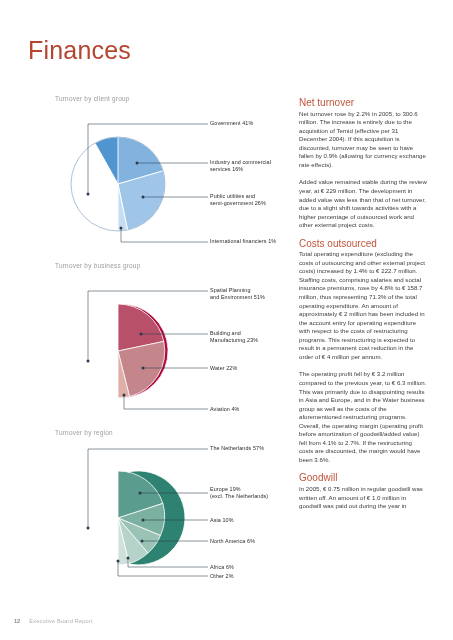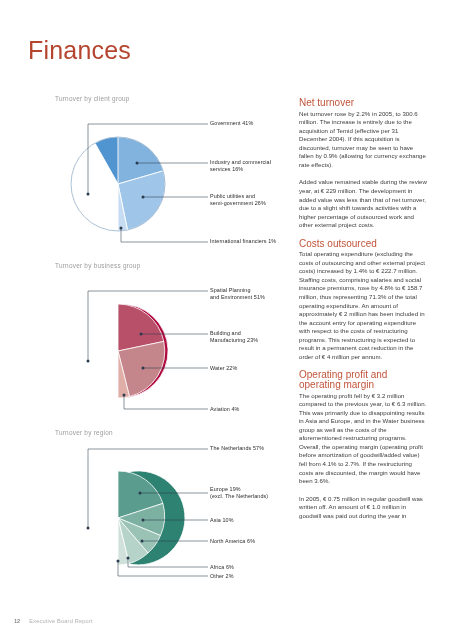--- a/index.html
+++ b/index.html
@@ -205,25 +205,25 @@
     <div class="sec">
       <p class="sec-body">Added value remained stable during the review year, at € 229 million. The development in added value was less than that of net turnover, due to a slight shift towards activities with a higher percentage of outsourced work and other external project costs.</p>
     </div>
 
     <div class="sec">
       <h2 class="sec-head">Costs outsourced</h2>
       <p class="sec-body">Total operating expenditure (excluding the costs of outsourcing and other external project costs) increased by 1.4% to € 222.7 million. Staffing costs, comprising salaries and social insurance premiums, rose by 4.8% to € 158.7 million, thus representing 71.3% of the total operating expenditure. An amount of approximately € 2 million has been included in the account entry for operating expenditure with respect to the costs of restructuring programs. This restructuring is expected to result in a permanent cost reduction in the order of € 4 million per annum.</p>
     </div>
 
     <div class="sec">
-      <h2 class="sec-head">Operating profit and operating margin</h2>
       <p class="sec-body">The operating profit fell by € 3.2 million compared to the previous year, to € 6.3 million. This was primarily due to disappointing results in Asia and Europe, and in the Water business group as well as the costs of the aforementioned restructuring programs. Overall, the operating margin (operating profit before amortization of goodwill/added value) fell from 4.1% to 2.7%. If the restructuring costs are discounted, the margin would have been 3.6%.</p>
     </div>
 
     <div class="sec">
+      <h2 class="sec-head">Goodwill</h2>
       <p class="sec-body">In 2005, € 0.75 million in regular goodwill was written off. An amount of € 1.0 million in goodwill was paid out during the year in</p>
     </div>
 
   </div>
 
   <div class="footer">
     <span class="footer-num">12</span>
     <span class="footer-txt">Executive Board Report</span>
   </div>
 

